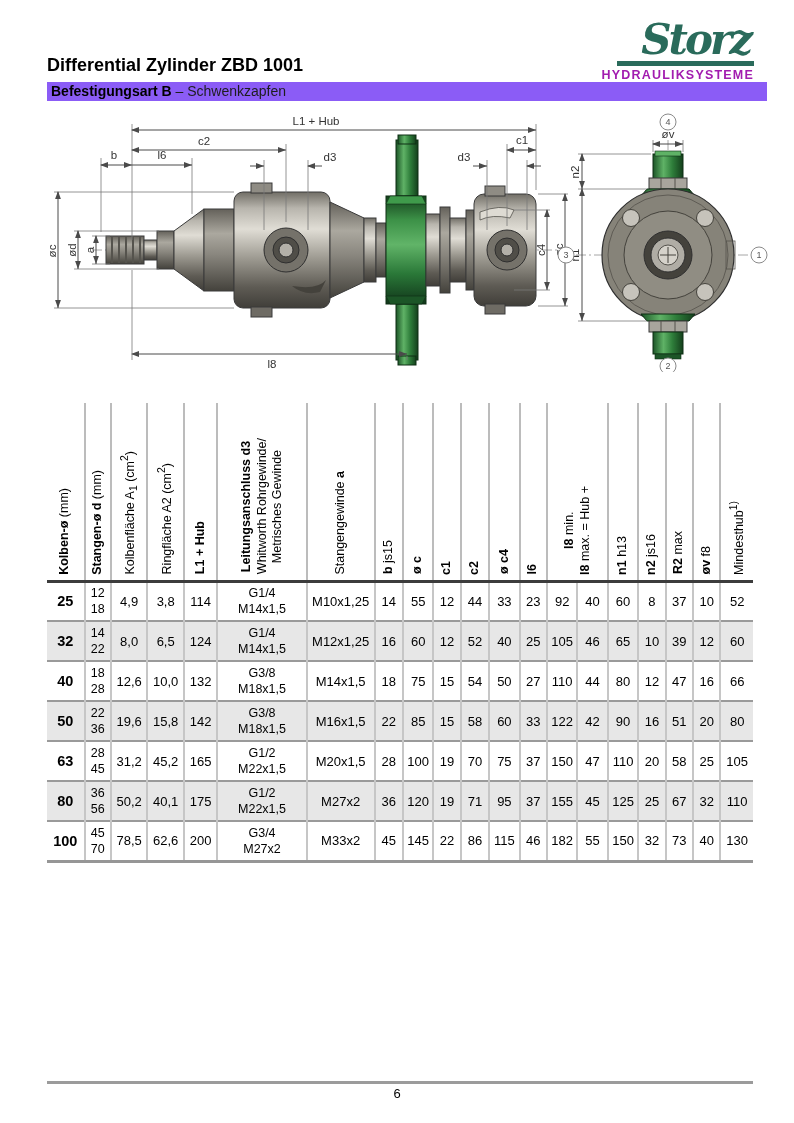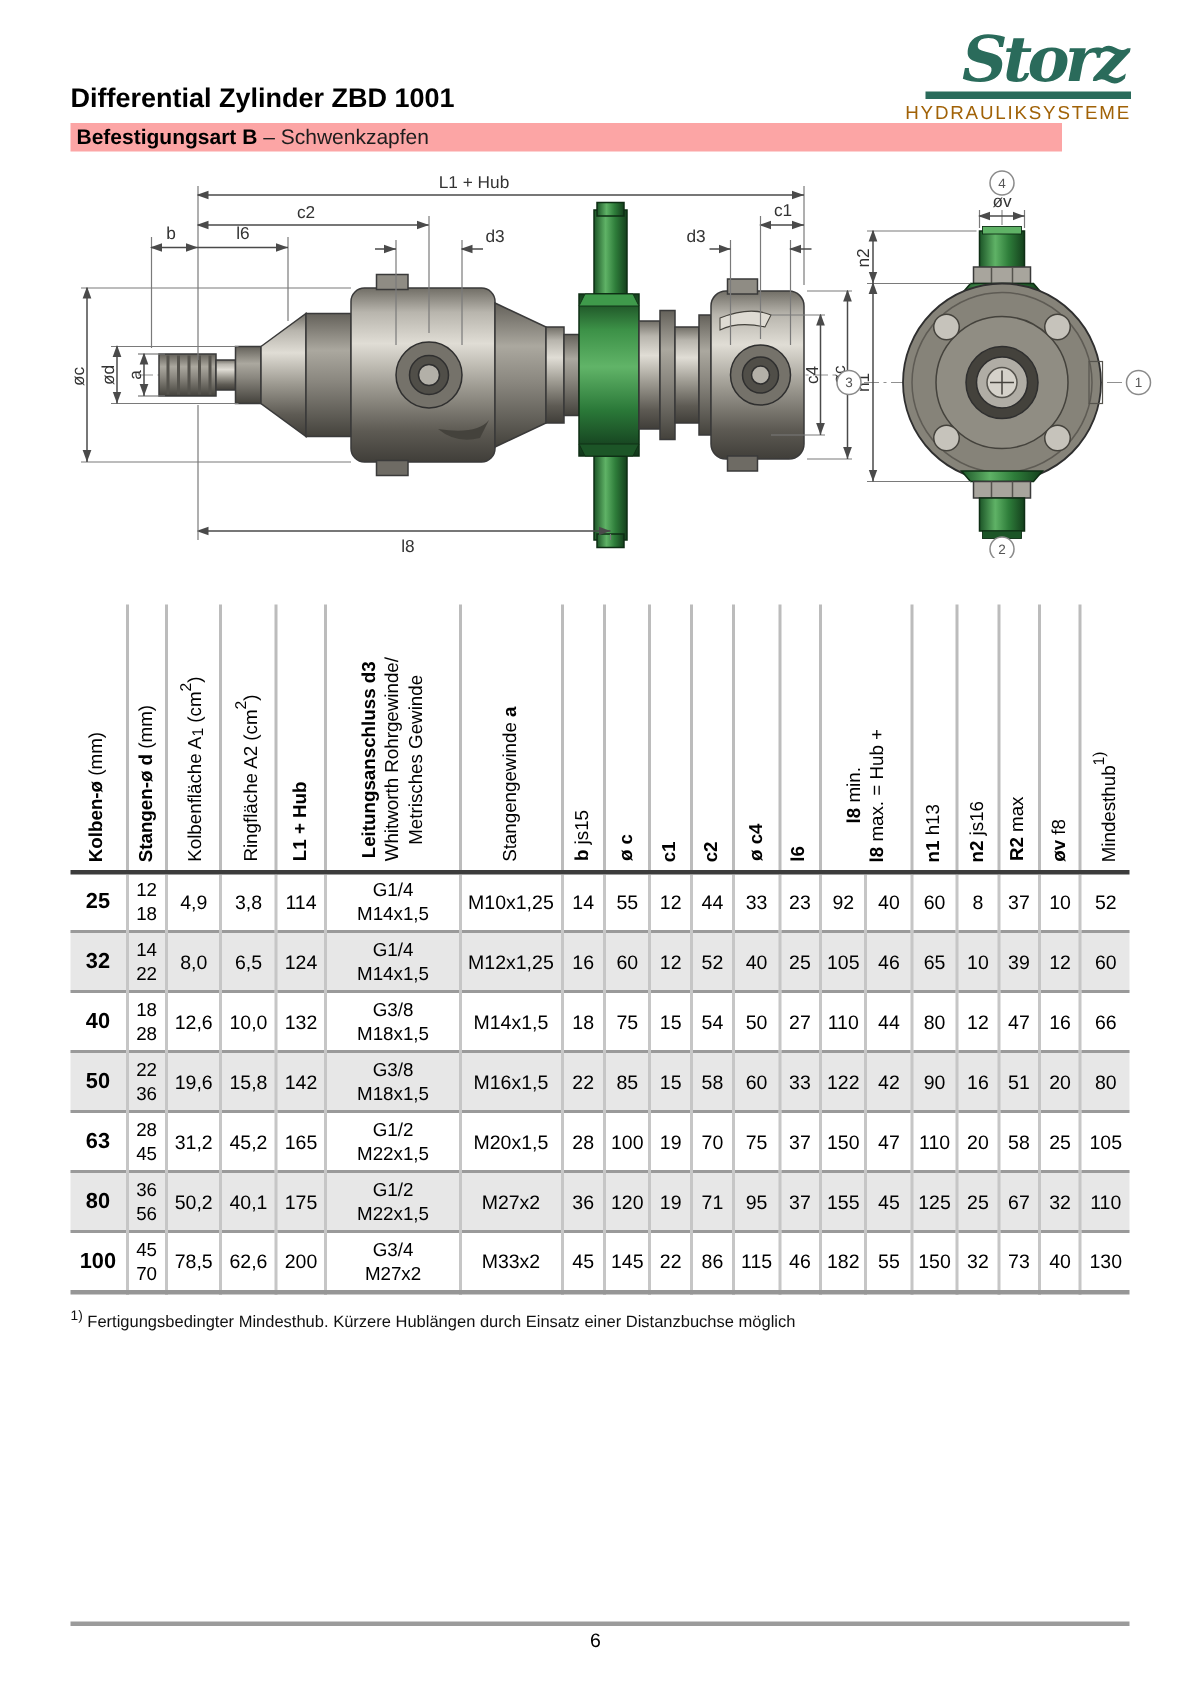--- a/index.html
+++ b/index.html
@@ -6,24 +6,24 @@
   html,body { width:794px; height:1123px; background:#fff;
     font-family:"Liberation Sans",sans-serif; color:#000; }
   .page { position:relative; width:794px; height:1123px; overflow:hidden; }
 
   
   .title { position:absolute; left:47px; top:55px; font-size:18px; font-weight:bold; }
   .logo { position:absolute; right:40px; top:22px; text-align:right; }
   .logo-word { display:inline-block; font-family:"DejaVu Serif",serif; font-style:italic;
     font-weight:bold; font-size:42px; line-height:0.85; color:#2a6b5b; letter-spacing:-3px;
     border-bottom:5px solid #2a6b5b; padding:0 4px 3px 24px; }
-  .logo-sub { font-size:12.5px; font-weight:normal; color:#a16207; letter-spacing:1.2px; margin-top:2px; }
-
-  .section-bar { position:absolute; left:47px; top:82px; width:661px; height:19px;
-    background:#fca5a5; font-size:14px; line-height:19px; padding-left:4px; }
+  .logo-sub { font-size:12.5px; font-weight:bold; color:#a21caf; letter-spacing:1.2px; margin-top:2px; }
+
+  .section-bar { position:absolute; left:47px; top:82px; width:720px; height:19px;
+    background:#8b5cf6; font-size:14px; line-height:19px; padding-left:4px; }
   .section-bold { font-weight:bold; color:#000; }
   .section-rest { color:#1d1d1d; }
 
   
   .drawing { position:absolute; left:44px; top:110px; width:726px; height:282px; }
   .svg-side  { position:absolute; left:0;   top:0; }
   .svg-front { position:absolute; left:512px; top:0; }
   .dim { stroke:#4a4a4a; stroke-width:1; fill:none; }
   .ext { stroke:#7a7a7a; stroke-width:0.8; fill:none; }
   .dimtxt { font-size:11.5px; fill:#333; }
@@ -614,20 +614,17 @@
           <td>55</td>
           <td>150</td>
           <td>32</td>
           <td>73</td>
           <td>40</td>
           <td>130</td>
         </tr>
       </tbody>
   </table>
 
-  <div class="footnote">
-    <sup>1)</sup><span> Fertigungsbedingter Mindesthub. Kürzere Hublängen durch Einsatz einer Distanzbuchse möglich</span>
-  </div>
 
   <div class="footer-line"></div>
   <div class="page-num">6</div>
 
 </div>
 
 </body></html>

